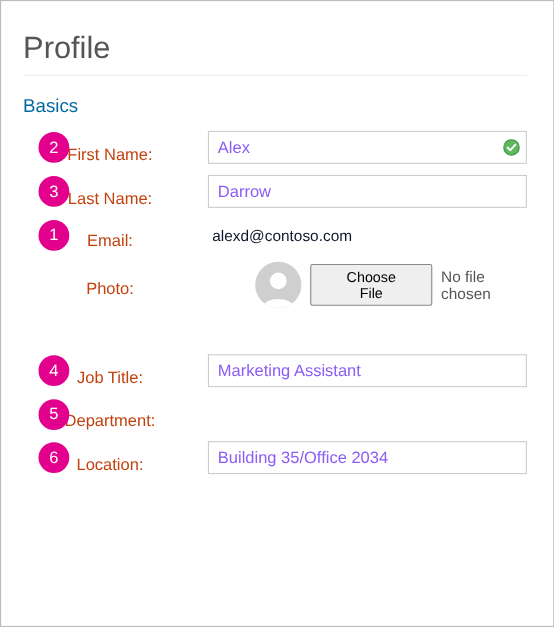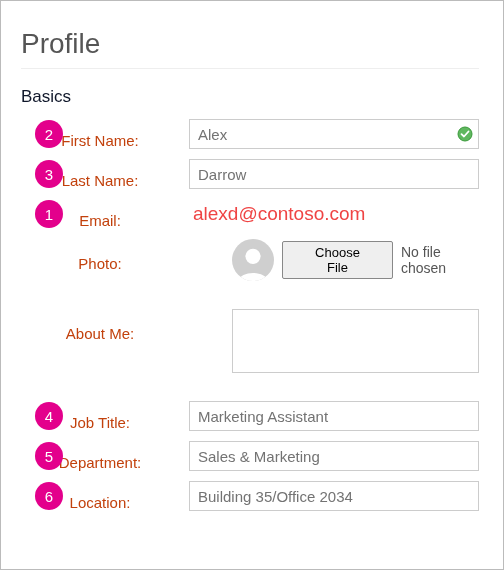--- a/index.html
+++ b/index.html
@@ -23,21 +23,21 @@
     color: #555;
     margin: 15px 0 8px 0;
   }
   .hr {
     border: none;
     border-top: 1px solid #eee;
     margin: 6px 0 18px 0;
   }
   .section-title {
     font-size: 17px;
-    color: #0f172a;
+    color: #0369a1;
     margin: 0 0 12px 0;
     font-weight: 400;
   }
   .row {
     display: flex;
     align-items: center;
     margin-bottom: 10px;
     position: relative;
   }
   .row.align-top { align-items: flex-start; gap: 43px; }
@@ -68,34 +68,34 @@
     flex: 1;
     position: relative;
   }
   input[type="text"] {
     width: 100%;
     height: 30px;
     border: 1px solid #ccc;
     padding: 3px 8px;
     font-size: 15px;
     font-family: inherit;
-    color: #737373;
+    color: #8b5cf6;
   }
   textarea {
     width: 100%;
     height: 64px;
     border: 1px solid #ccc;
     padding: 4px 8px;
     font-size: 15px;
     font-family: inherit;
     resize: none;
   }
   .readonly-text {
-    font-size: 19px;
-    color: #ef4444;
+    font-size: 14px;
+    color: #0f172a;
     padding: 4px 0 4px 4px;
   }
   .check-icon {
     position: absolute;
     right: 6px;
     top: 50%;
     transform: translateY(-50%);
     width: 16px;
     height: 16px;
   }
@@ -181,43 +181,34 @@
           </svg>
       </div>
       <button class="file-btn">Choose File</button>
       <span class="file-status">No file chosen</span>
     </div>
   </div>
 
   <div class="gap-between"></div>
 
 
-  <div class="row align-top">
-    <div class="label-cell" style="padding-top:4px">About Me:</div>
-    <div class="input-cell">
-      <textarea style=""></textarea>
-    </div>
-  </div>
 
   <div style="height:14px"></div>
 
   <div class="row">
     <div class="badge">4</div>
     <div class="label-cell">Job Title:</div>
     <div class="input-cell">
       <input type="text" value="Marketing Assistant" style="">
     </div>
   </div>
 
   <div class="row">
     <div class="badge">5</div>
     <div class="label-cell">Department:</div>
-    <div class="input-cell">
-      <input type="text" value="Sales &amp; Marketing" style="">
-    </div>
   </div>
 
   <div class="row">
     <div class="badge">6</div>
     <div class="label-cell">Location:</div>
     <div class="input-cell">
       <input type="text" value="Building 35/Office 2034" style="">
     </div>
   </div>
 

